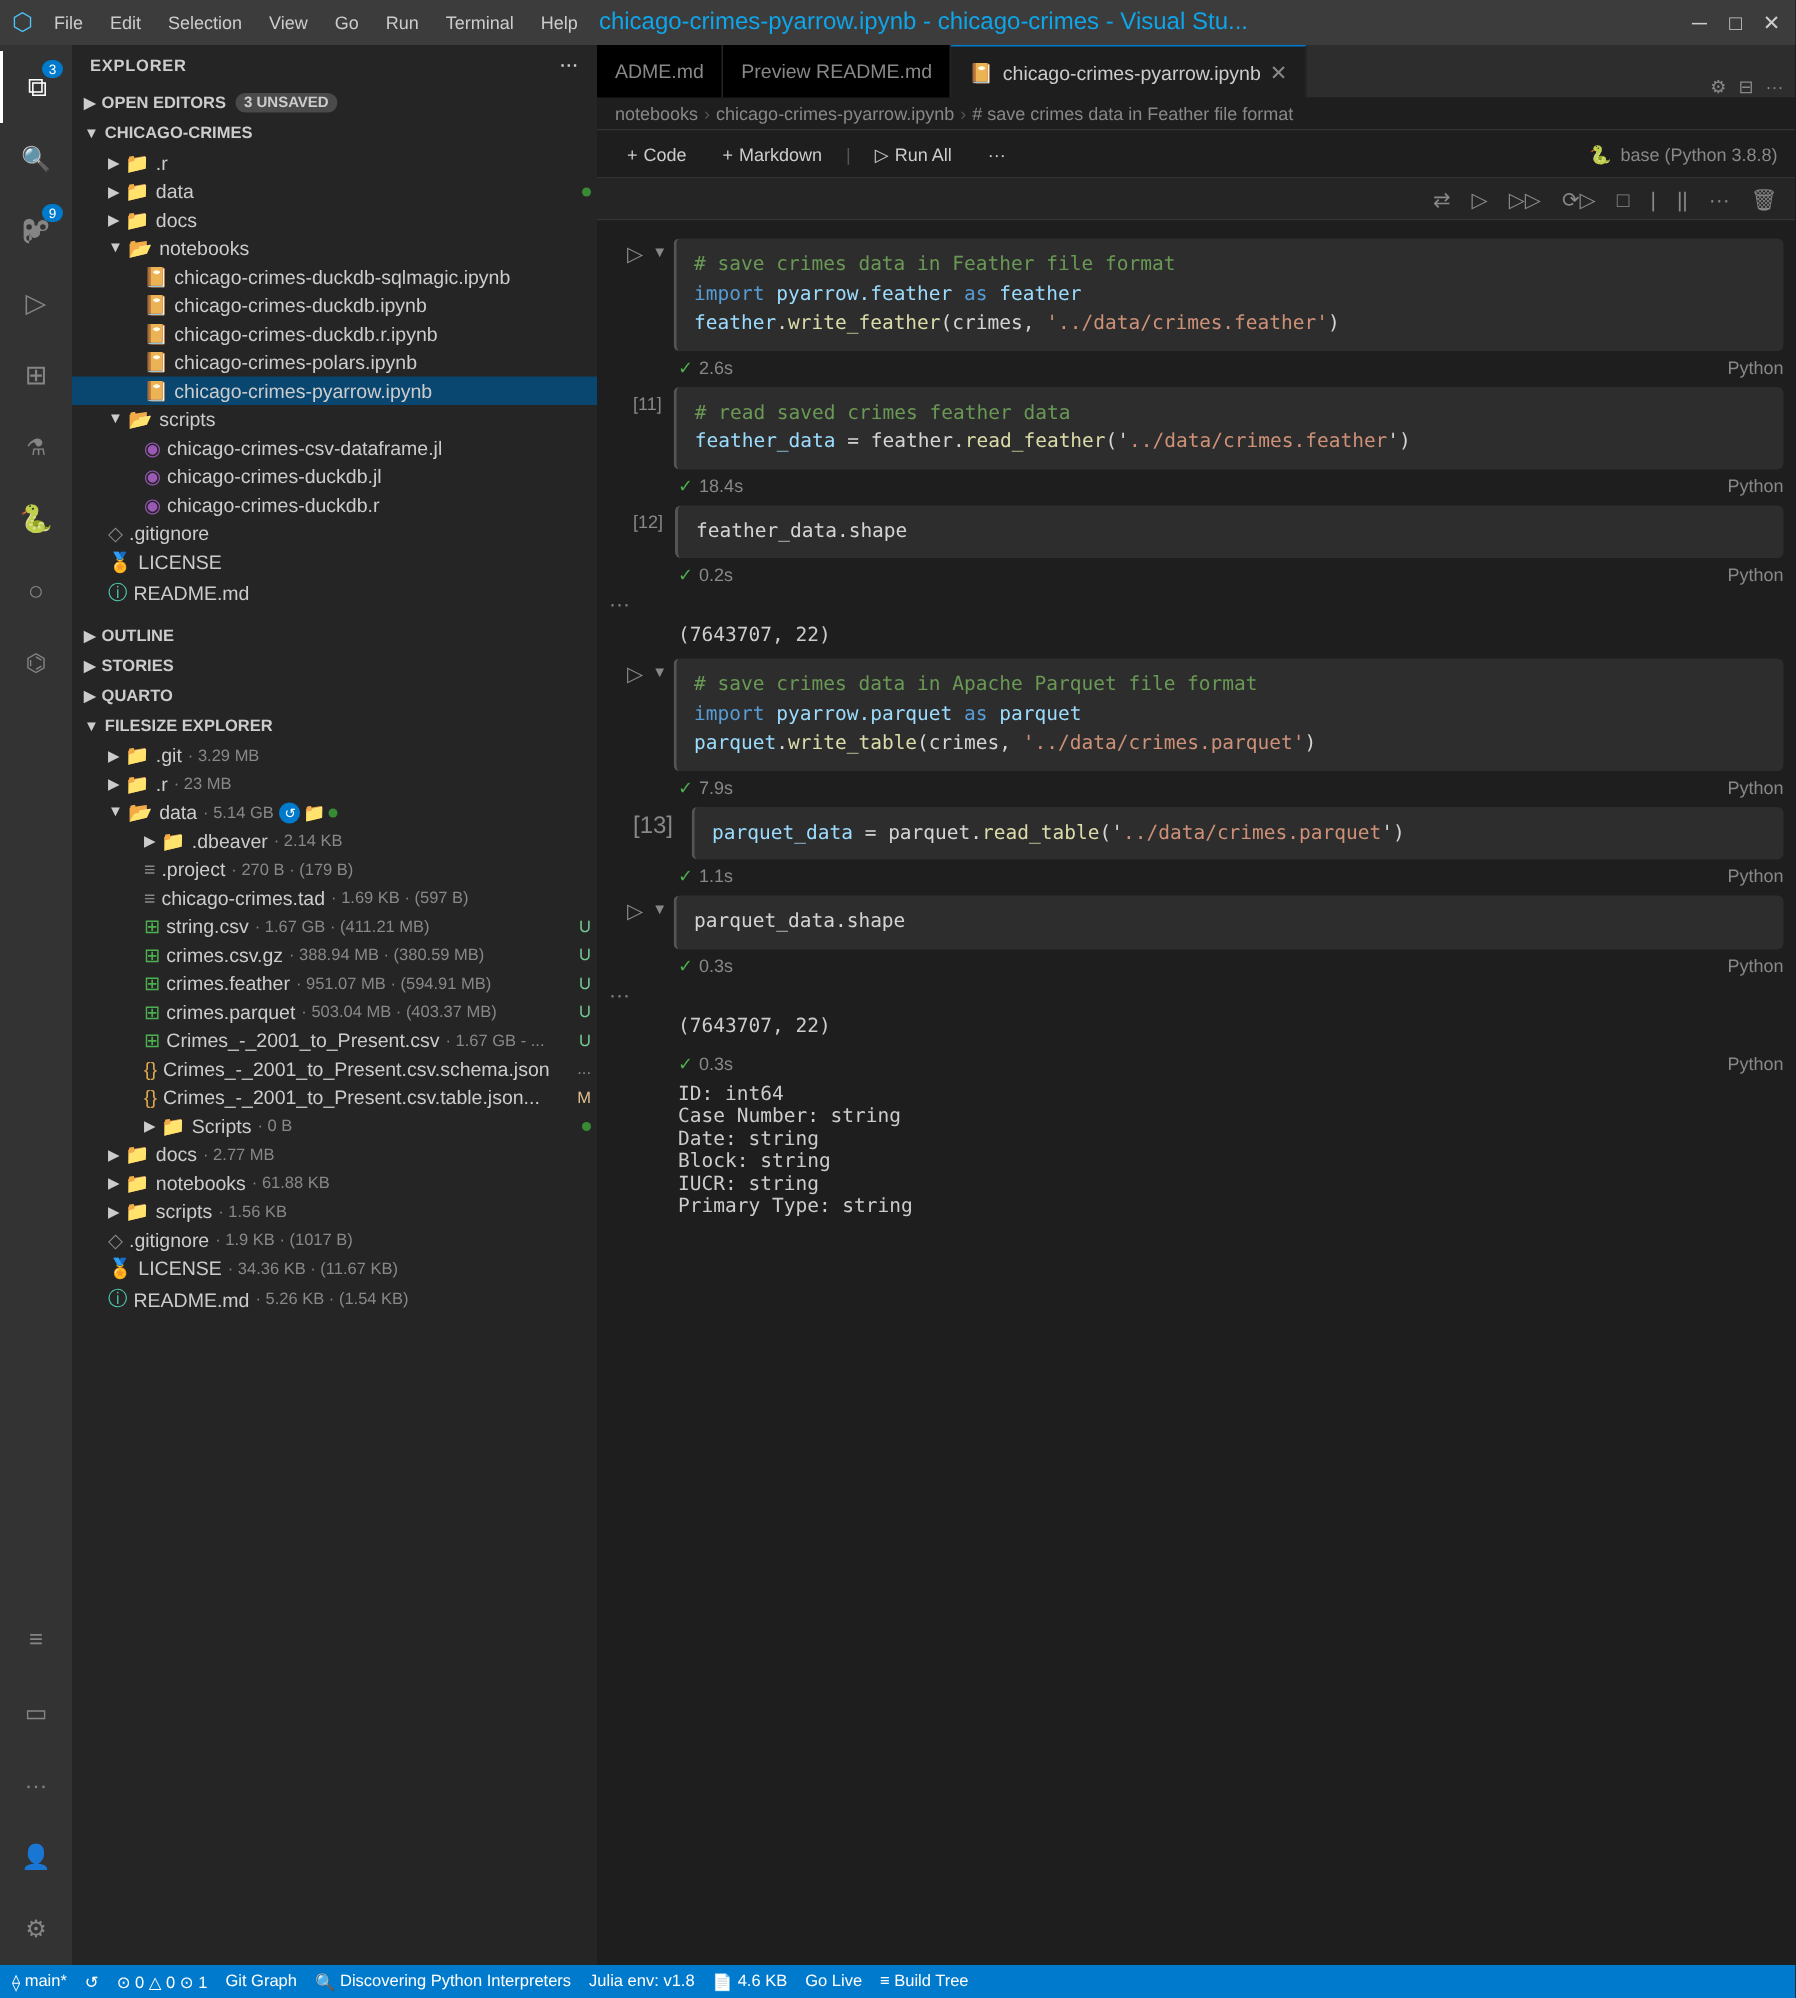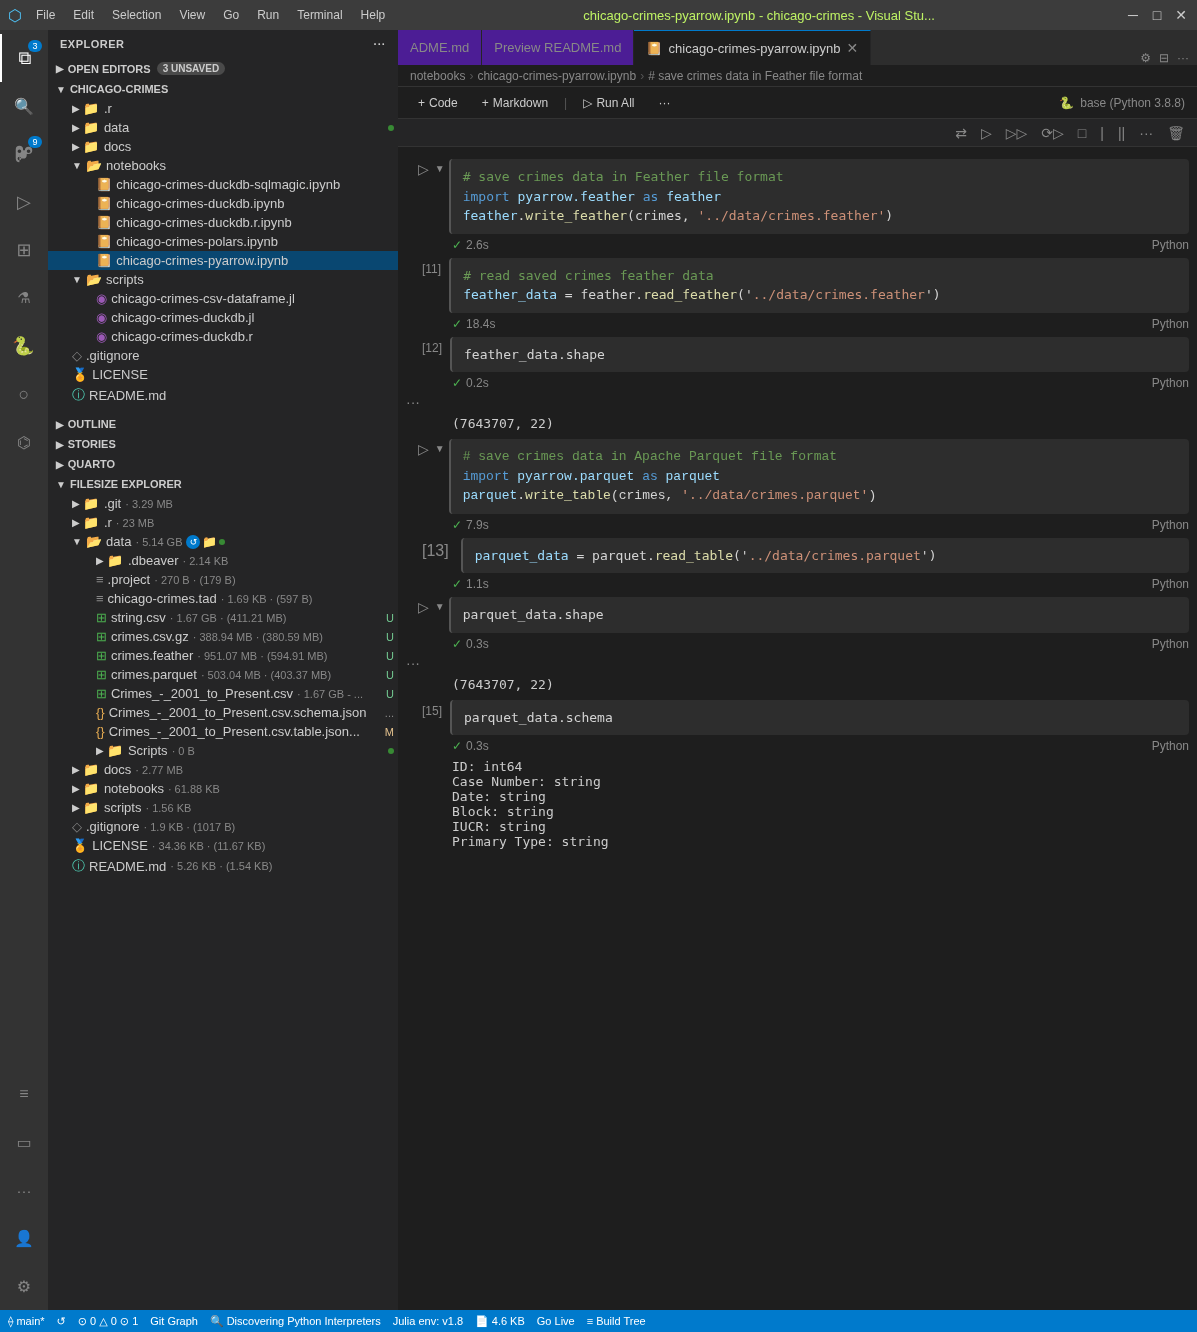--- a/index.html
+++ b/index.html
@@ -29,23 +29,23 @@
     .title-bar-menus { display: flex; gap: 2px; }
     .title-bar-menu-item {
       padding: 2px 8px;
       cursor: pointer;
       border-radius: 3px;
       font-size: 12px;
       color: #cccccc;
     }
     .title-bar-title {
       flex: 1;
-      text-align: center;
-      font-size: 13px;
-      color: #bef264;
+      text-align: left;
+      font-size: 16px;
+      color: #0ea5e9;
     }
     .title-bar-controls { display: flex; gap: 8px; }
     .title-bar-control {
       width: 16px; height: 16px;
       display: flex; align-items: center; justify-content: center;
       cursor: pointer; font-size: 14px; color: #cccccc;
     }
 
     
     .main-container {
@@ -138,21 +138,21 @@
     .tab-bar {
       height: 35px;
       background: #2d2d2d;
       display: flex;
       align-items: flex-end;
       flex-shrink: 0;
     }
     .tab {
       height: 35px; display: flex; align-items: center;
       padding: 0 12px; cursor: pointer; font-size: 13px;
-      color: #888; background: #4c1d95; border-right: 1px solid #252526;
+      color: #888; background: #000000; border-right: 1px solid #252526;
       white-space: nowrap; gap: 6px; position: relative;
     }
     .tab.active { background: #1e1e1e; color: #cccccc; border-top: 1px solid #007acc; }
     .tab-close { font-size: 14px; color: #888; cursor: pointer; }
     .tab-bar-actions { margin-left: auto; display: flex; align-items: center; padding-right: 8px; gap: 8px; color: #888; cursor: pointer; }
 
     
     .breadcrumb {
       height: 22px; background: #1e1e1e; display: flex; align-items: center;
       padding: 0 12px; font-size: 12px; color: #888; gap: 4px; flex-shrink: 0;
@@ -663,21 +663,21 @@
         <div class="output-dots">···</div>
         <div class="output-block">(7643707, 22)</div>
       </div>
 
       <div class="cell">
         <div class="cell-row">
           <div style="display:flex;align-items:flex-start;padding-left:8px;">
             <span class="cell-run-btn">▷</span>
             <span style="font-size:10px;color:#888;margin-right:4px;padding-top:4px;">▼</span>
           </div>
-          <div class="cell-content" style="flex:1;font-family:Liberation Mono, monospace;">
+          <div class="cell-content" style="flex:1;">
             <div class="code-block">
               <div><span class="kw-comment"># save crimes data in Apache Parquet file format</span></div>
               <div>
                 <span class="kw-green">import </span><span class="kw-var">pyarrow.parquet</span><span class="kw-green"> as </span><span class="kw-var">parquet</span>
               </div>
               <div>
                 <span class="kw-var">parquet</span><span class="kw-plain">.</span><span class="kw-func">write_table</span><span class="kw-plain">(crimes, </span><span class="kw-string">'../data/crimes.parquet'</span><span class="kw-plain">)</span>
               </div>
             </div>
           </div>
@@ -724,30 +724,20 @@
         <div class="cell-status">
           <span class="cell-status-check">✓</span>
           <span class="cell-status-time">0.3s</span>
           <span class="cell-status-lang">Python</span>
         </div>
         <div class="output-dots">···</div>
         <div class="output-block">(7643707, 22)</div>
       </div>
 
       <div class="cell">
-        <div class="cell-row">
-          <div style="padding-left:16px;padding-top:4px;">
-            <span style="color:#888;font-size:12px;">[15]</span>
-          </div>
-          <div class="cell-content" style="flex:1;margin-left:8px;">
-            <div class="code-block">
-              <div><span class="kw-plain">parquet_data.schema</span></div>
-            </div>
-          </div>
-        </div>
         <div class="cell-status">
           <span class="cell-status-check">✓</span>
           <span class="cell-status-time">0.3s</span>
           <span class="cell-status-lang">Python</span>
         </div>
         <div class="output-block">
           <div>ID: int64</div>
           <div>Case Number: string</div>
           <div>Date: string</div>
           <div>Block: string</div>

